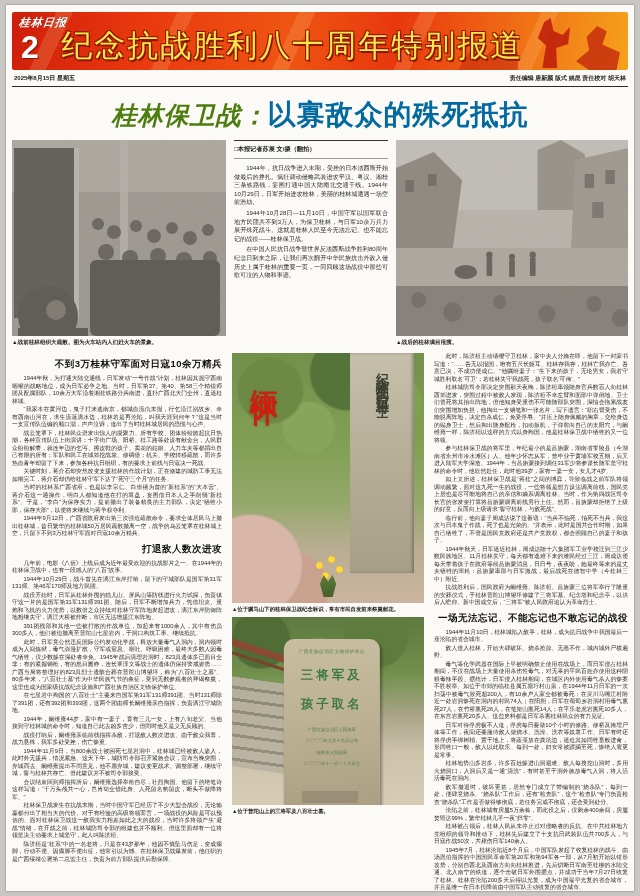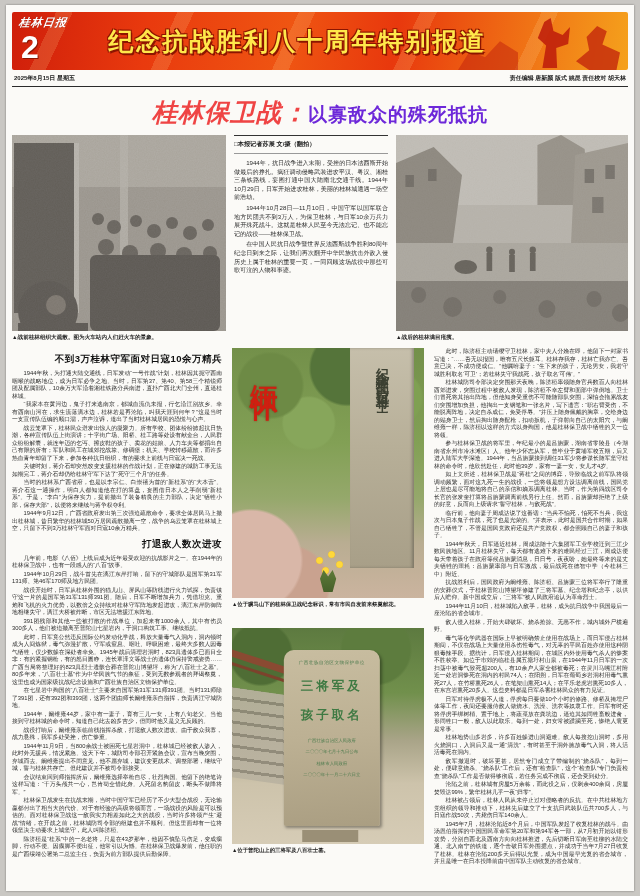--- a/index.html
+++ b/index.html
@@ -8,34 +8,34 @@
   .paper{width:100%;height:100%;background:#fbfaf7;box-sizing:border-box;padding:3px 6px;overflow:hidden;position:relative;box-shadow:0 0 2px rgba(0,0,0,.4);}
 
   
   .banner{position:relative;height:58px;margin-top:4px;border-radius:2px;overflow:hidden;
     background:linear-gradient(98deg,#cf1e0a 0%,#e93a0e 22%,#ef5512 45%,#e8380d 62%,#ef6a14 80%,#f5a11c 100%);}
   .banner:before{content:"";position:absolute;inset:0;
     background:repeating-linear-gradient(115deg,rgba(255,255,255,0) 0 40px,rgba(255,210,140,.18) 40px 55px,rgba(255,255,255,0) 55px 110px);}
   .logo{position:absolute;left:7px;top:3px;color:#fff;font-family:"DejaVu Serif",serif;font-style:italic;font-weight:bold;font-size:11px;letter-spacing:1px;transform:skewX(-8deg);text-shadow:0 0 1px #7e1203;}
   .pagenum{position:absolute;left:9px;top:16px;color:#fff;font-weight:bold;font-size:32px;line-height:38px;text-shadow:1px 1px 0 #8c1500;}
   .banner-title{position:absolute;left:50%;top:13px;transform:translateX(-56%);white-space:nowrap;
-    font-size:25px;font-weight:700;color:#ffe84a;letter-spacing:2px;
+    font-size:31px;font-weight:400;color:#ffe84a;letter-spacing:2px;
     text-shadow:1.5px 1.5px 0 #8c1500,-1px -1px 0 #8c1500,1px -1px 0 #8c1500,-1px 1px 0 #8c1500;}
   .sil{position:absolute;background:#c0200b;opacity:.9;}
   .sil-a{right:58px;top:6px;width:46px;height:50px;clip-path:polygon(40% 100%,48% 55%,30% 40%,44% 8%,58% 0,64% 26%,84% 34%,100% 18%,96% 52%,70% 60%,72% 100%);}
   .sil-b{right:8px;top:14px;width:44px;height:44px;clip-path:polygon(0 80%,30% 55%,24% 25%,48% 0,70% 12%,60% 42%,100% 60%,92% 100%,30% 100%);opacity:.75;}
   .sil-c{right:110px;top:26px;width:60px;height:32px;clip-path:polygon(0 100%,20% 40%,45% 60%,70% 10%,100% 45%,100% 100%);opacity:.5;}
 
   
   .dateline{display:flex;justify-content:space-between;align-items:flex-end;font-size:6px;font-weight:bold;color:#1c1c1c;padding:4px 2px 3px 2px;border-bottom:1.2px solid #2b2b2b;}
 
   
   .headline{text-align:center;margin:9px 0 6px 0;white-space:nowrap;}
-  .headline .kicker{font-family:Liberation Mono, monospace;font-style:italic;font-weight:bold;font-size:25px;color:#ef4444;letter-spacing:1px;}
-  .headline .main{font-size:19px;font-weight:900;color:#6d28d9;letter-spacing:1px;font-family:"Liberation Sans",sans-serif;text-align:right;}
+  .headline .kicker{font-family:Liberation Mono, monospace;font-style:italic;font-weight:bold;font-size:25px;color:#4d7c0f;letter-spacing:1px;}
+  .headline .main{font-size:28px;font-weight:900;color:#0369a1;letter-spacing:1px;font-family:"Liberation Sans",sans-serif;text-align:right;}
 
   
   .top-grid{display:grid;grid-template-columns:214px 154px 1fr;column-gap:8px;margin-top:4px;}
   figure{margin:0;}
   .photo-frame{width:100%;height:196px;overflow:hidden;background:#9b968e;}
   .photo-frame svg{display:block;width:100%;height:100%;}
   figcaption{font-size:5.6px;font-weight:bold;color:#1f1f1f;margin-top:3px;line-height:7px;}
   .intro{border-top:1.2px solid #333;padding-top:4px;}
   .byline{font-size:6.2px;font-weight:bold;color:#222;padding-bottom:4px;border-bottom:.8px solid #999;margin-bottom:5px;}
   .intro .para{font-size:6.1px;line-height:8.6px;color:#2b2b2b;text-indent:2em;text-align:justify;margin:0 0 2px 0;}
@@ -60,21 +60,21 @@
   .red-vert{position:absolute;left:14px;top:16px;writing-mode:vertical-rl;text-orientation:upright;
     font-family:"DejaVu Serif",serif;font-weight:bold;font-size:27px;color:#cf1f10;letter-spacing:8px;text-shadow:0 0 2px rgba(120,20,5,.5);}
   .stone{position:absolute;right:10px;top:0;bottom:30px;width:64px;
     background:linear-gradient(180deg,#c6bfab 0%,#b7af98 45%,#a89f88 100%);box-shadow:-2px 0 3px rgba(0,0,0,.25) inset;}
   .stone-text{position:absolute;left:50%;top:10px;transform:translateX(-50%);writing-mode:vertical-rl;text-orientation:upright;
     font-family:"DejaVu Serif",serif;font-weight:bold;font-size:13px;letter-spacing:4px;color:#3c4032;}
   .flower{position:absolute;width:7px;height:7px;border-radius:50%;background:radial-gradient(circle,#ffd83a 0 55%,#d8a512 100%);}
   .f1{left:84px;bottom:34px;} .f2{left:96px;bottom:40px;} .f3{left:104px;bottom:30px;} .f4{left:90px;bottom:24px;}
   .stem{position:absolute;left:88px;bottom:6px;width:18px;height:22px;background:linear-gradient(180deg,#5d7a38,#46602a);clip-path:polygon(20% 0,45% 30%,70% 0,90% 40%,70% 100%,20% 100%,0 40%);}
 
-  .photo-tomb{height:216px;margin-top:20px;
+  .photo-tomb{height:188px;margin-top:4px;
     background:
       radial-gradient(circle at 15% 12%,#4f6d35 0 12%,transparent 13%),
       radial-gradient(circle at 75% 10%,#5d7c3e 0 14%,transparent 15%),
       radial-gradient(circle at 45% 22%,#6f8f49 0 11%,transparent 12%),
       linear-gradient(180deg,#5d7a40 0%,#71904c 30%,#a9a488 52%,#cdc3ab 72%,#d6ccb6 100%);}
   .rail{position:absolute;left:-4px;top:34px;width:84px;height:7px;background:#8a4a32;transform:rotate(18deg);box-shadow:0 10px 0 -2px #7c422c;}
   .steps{position:absolute;left:0;top:64px;width:66px;height:90px;
     background:repeating-linear-gradient(180deg,#b9b2a0 0 9px,#8e8878 9px 12px);transform:skewY(8deg);opacity:.9;}
   .stele{position:absolute;left:50%;top:22px;transform:translateX(-46%);width:96px;height:176px;
     background:linear-gradient(175deg,#c8bda0 0%,#bcb093 50%,#aa9e82 100%);
@@ -272,20 +272,21 @@
     <div class="col">
       <div>
             <p class="para">此时，陈济桓主动请缨守卫桂林，家中夫人分娩在即，他留下一封家书写道：“……吾无以报国，唯有五尺长躯耳。桂林存我存，桂林亡我亦亡。吾意已决，不成功便成仁。”他嘱咐妻子：“生下来的孩子，无论男女，我若守城胜利取名‘可卫’；若桂林失守我战死，孩子取名‘可伟’。”</p>
             <p class="para">桂林城防司令部决定突围那天夜晚，陈济桓率领随身官兵数百人向桂林西郊进发，突围过程中被敌人发现，陈济桓不幸左臂和面部中弹倒地。卫士们冒死将其抬出阵地，但他知身受重伤不可能随部队突围，深怕会拖累战友们突围增加负担，他掏出一支钢笔和一张名片，写下遗言：“职右臂受伤，不能脱离阵地，决定自杀成仁，免受俘辱。”并压上随身佩戴的胸章，交给身边的贴身卫士，然后掏出随身配枪，扣动扳机，子弹射向自己的太阳穴，与阚维雍一样，陈济桓以这样的方式以身殉国，他是桂林保卫战中牺牲的又一位将领。</p>
             <p class="para">参与桂林保卫战的将军里，年纪最小的是吕旃蒙，湖南省零陵县（今湖南省永州市冷水滩区）人。他年少怀志从军，曾毕业于黄埔军校五期，后又进入陆军大学深造。1944年，当吕旃蒙接到调任31军少将参谋长随军坚守桂林的命令时，他欣然赴任，此时他39岁，家有一妻一女，女儿才4岁。</p>
             <p class="para">如上文所述，桂林保卫战是“蒋桂”之间的博弈，导致临战之前军队将领调动频繁，面对这九死一生的战役，一些将领是想方设法调离前线，国民党上层也是尽可能地将自己的亲信和嫡系调离桂林。当时，作为第四战区司令长官的张发奎打算将吕旃蒙调离前线另行上任。然而，吕旃蒙却拒绝了上级的好意，反而向上级请求“誓守桂林，与敌死战”。</p>
             <p class="para">临行前，他向妻子周成达说了这番话：“当兵不怕死，怕死不当兵，我这次与日本鬼子作战，死了也是光荣的。”并表示，此时是国共合作时期，如果自己牺牲了，不管是国民党政府还是共产党政权，都会照顾自己的妻子和孩子。</p>
             <p class="para">1944年秋天，日军逼近桂林，周成达随十六集团军工业学校迁到三江少数民族地区。11月桂林失守，每天都有逃难下来的难民经过三江，周成达便每天带着孩子在政府等候吕旃蒙消息，日日号，夜夜盼，她最终等来的是丈夫牺牲的噩耗：吕旃蒙率部与日军激战，最后战死在德智中学（今桂林三中）附近。</p>
             <p class="para">抗战胜利后，国民政府为阚维雍、陈济桓、吕旃蒙三位将军举行了隆重的安葬仪式，于桂林普陀山博望坪修建了三将军墓、纪念塔和纪念亭，以供后人瞻仰。新中国成立后，“三将军”被人民政府追认为革命烈士。</p>
           </div>
+      <h3 class="sec-head">一场无法忘记、不能忘记也不敢忘记的战役</h3>
       <div>
             <p class="para">1944年11月10日，桂林城陷入敌手，桂林，成为抗日战争中我国最后一座沦陷的省会城市。</p>
             <p class="para">敌人侵入桂林，开始大肆破坏、烧杀抢掠、无恶不作，城内城外尸横遍野。</p>
             <p class="para">毒气等化学武器在国际上早被明确禁止使用在战场上，而日军侵占桂林期间，不仅在战场上大量使用杀伤性毒气，对无辜的平民百姓亦使用这种阴狠毒辣手段。据统计，日军侵入桂林期间，在城区内外使用毒气杀人的惨案不胜枚举。如位于市郊的临桂县属五塘圩村山泉，在1944年11月日军的一次扫荡中被毒气致死超200人，有10余户人家全都被毒死；在灵川马嘴江村附近一处岩洞惨死在洞内的村民74人；在阳朔，日军在葡萄乡岩洞村用毒气熏死27人，在竹桥熏死26人，在笔架山熏死14人；在平乐老虎岩熏死10多人，在东宫岩熏死20多人。这些史料都是日军杀害桂林民众的有力见证。</p>
             <p class="para">日军对待俘虏极不人道，俘虏每日要做10个小时的修路、修桥及掩埋尸体等工作，夜间还要服侍敌人做烧水、洗澡、洗衣等奴隶工作。日军有时还将俘虏手绑树梢、置于地上，将蔬菜放在粪坑边，逼迫其如同牲畜般进食，形同牲口一般，敌人以此取乐。每到一处，妇女常被蹂躏至死，惨绝人寰更是常事。</p>
             <p class="para">桂林地势山多岩多，许多百姓躲进山洞避难。敌人每搜挖山洞时，多用火烧洞口，入洞后又是一通“清洗”，有时甚至于洞外施放毒气入洞，将人活活毒死在洞内。</p>
             <p class="para">敌军撤退时，破坏更甚，居然专门成立了带编制的“烧杀队”，每到一处，便肆意烧杀。“烧杀队”工作后，还有“检查队”，这个“检查队”专门负责检查“烧杀队”工作是否做得够彻底，若任务完成不彻底，还会受到处分。</p>
             <p class="para">沦陷之前，桂林城有房屋5万余栋，而此役之后，仅剩余400余间，房屋焚毁达99%，繁华桂林几乎一夜“归零”。</p>
             <p class="para">桂林被占领后，桂林人民从未停止过对侵略者的反抗。在中共桂林地方党组织的领导和推动下，桂林先后建立了十支抗日武装队伍共700多人，与日寇作战50次，共毙伤日军140余人。</p>
             <p class="para">1945年7月，桂林沦陷近8个月后，中国军队发起了收复桂林的战斗。由汤恩伯指挥的中国国民革命军第20军和第94军各一部，从7月初开始以钳形攻势，分别自西北及西南方向向桂林推进，先后切断日军南至桂柳的水陆交通、北入南宁的铁道，逐个击破日军外围据点，并成功于当年7月27日收复了桂林。桂林在沦陷200多天后得以光复，成为中国最早光复的省会城市，并且是唯一在日本投降前由中国军队主动收复的省会城市。</p>

